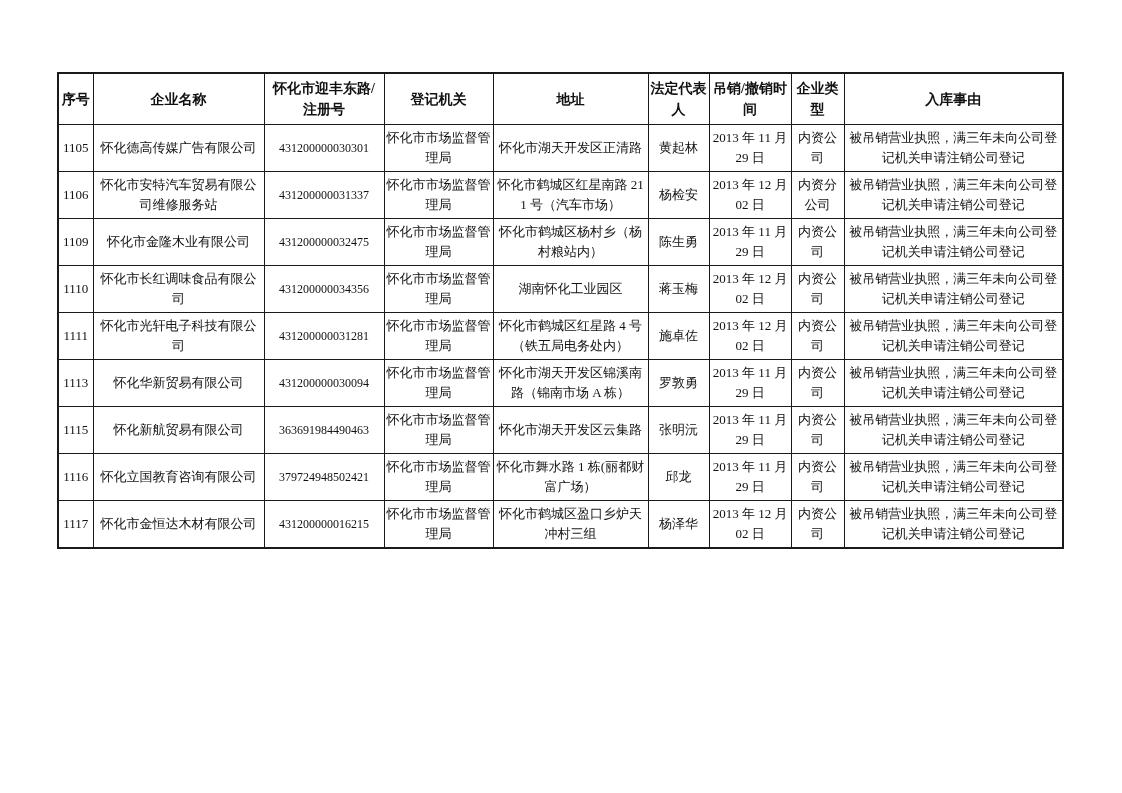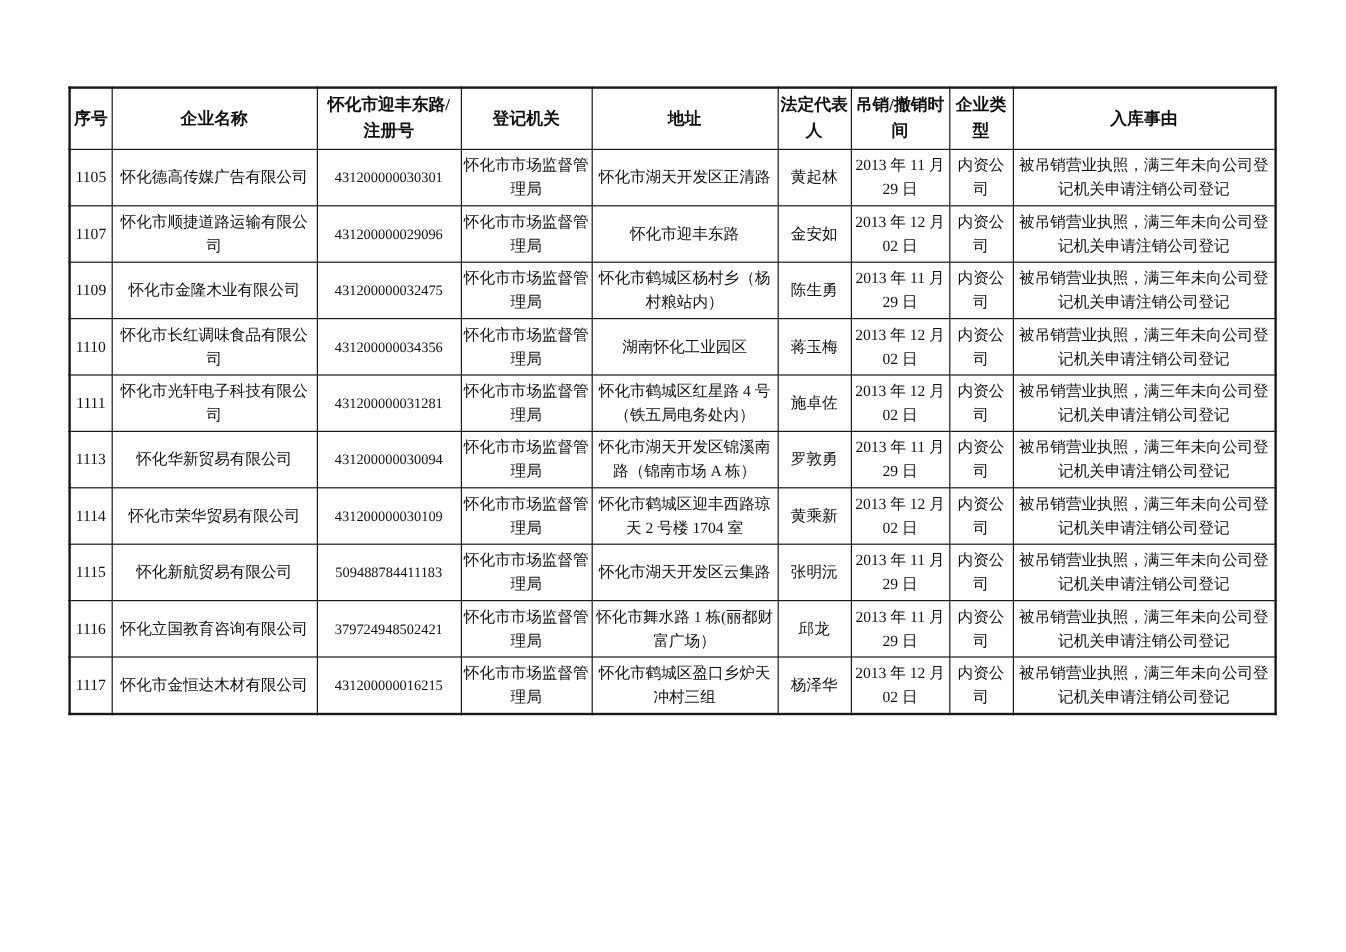--- a/index.html
+++ b/index.html
@@ -89,32 +89,32 @@
       <td>怀化德高传媒广告有限公司</td>
       <td class="code">431200000030301</td>
       <td>怀化市市场监督管理局</td>
       <td>怀化市湖天开发区正清路</td>
       <td>黄起林</td>
       <td>2013 年 11 月 29 日</td>
       <td>内资公司</td>
       <td>被吊销营业执照，满三年未向公司登记机关申请注销公司登记</td>
     </tr>
 
-
-    <tr>
-      <td class="serial">1107</td>
-      <td>怀化市顺捷道路运输有限公司</td>
-      <td class="code">431200000029096</td>
-      <td>怀化市市场监督管理局</td>
-      <td>怀化市迎丰东路</td>
-      <td>金安如</td>
-      <td>2013 年 12 月 02 日</td>
-      <td>内资公司</td>
-      <td>被吊销营业执照，满三年未向公司登记机关申请注销公司登记</td>
-    </tr>
+    <tr>
+      <td class="serial">1106</td>
+      <td>怀化市安特汽车贸易有限公司维修服务站</td>
+      <td class="code">431200000031337</td>
+      <td>怀化市市场监督管理局</td>
+      <td>怀化市鹤城区红星南路 211 号（汽车市场）</td>
+      <td>杨检安</td>
+      <td>2013 年 12 月 02 日</td>
+      <td>内资分公司</td>
+      <td>被吊销营业执照，满三年未向公司登记机关申请注销公司登记</td>
+    </tr>
+
 
 
     <tr>
       <td class="serial">1109</td>
       <td>怀化市金隆木业有限公司</td>
       <td class="code">431200000032475</td>
       <td>怀化市市场监督管理局</td>
       <td>怀化市鹤城区杨村乡（杨村粮站内）</td>
       <td>陈生勇</td>
       <td>2013 年 11 月 29 日</td>
@@ -152,36 +152,25 @@
       <td>怀化华新贸易有限公司</td>
       <td class="code">431200000030094</td>
       <td>怀化市市场监督管理局</td>
       <td>怀化市湖天开发区锦溪南路（锦南市场 A 栋）</td>
       <td>罗敦勇</td>
       <td>2013 年 11 月 29 日</td>
       <td>内资公司</td>
       <td>被吊销营业执照，满三年未向公司登记机关申请注销公司登记</td>
     </tr>
 
-    <tr>
-      <td class="serial">1114</td>
-      <td>怀化市荣华贸易有限公司</td>
-      <td class="code">431200000030109</td>
-      <td>怀化市市场监督管理局</td>
-      <td>怀化市鹤城区迎丰西路琼天 2 号楼 1704 室</td>
-      <td>黄乘新</td>
-      <td>2013 年 12 月 02 日</td>
-      <td>内资公司</td>
-      <td>被吊销营业执照，满三年未向公司登记机关申请注销公司登记</td>
-    </tr>
 
     <tr>
       <td class="serial">1115</td>
       <td>怀化新航贸易有限公司</td>
-      <td class="code">509488784411183</td>
+      <td class="code">363691984490463</td>
       <td>怀化市市场监督管理局</td>
       <td>怀化市湖天开发区云集路</td>
       <td>张明沅</td>
       <td>2013 年 11 月 29 日</td>
       <td>内资公司</td>
       <td>被吊销营业执照，满三年未向公司登记机关申请注销公司登记</td>
     </tr>
 
     <tr>
       <td class="serial">1116</td>

